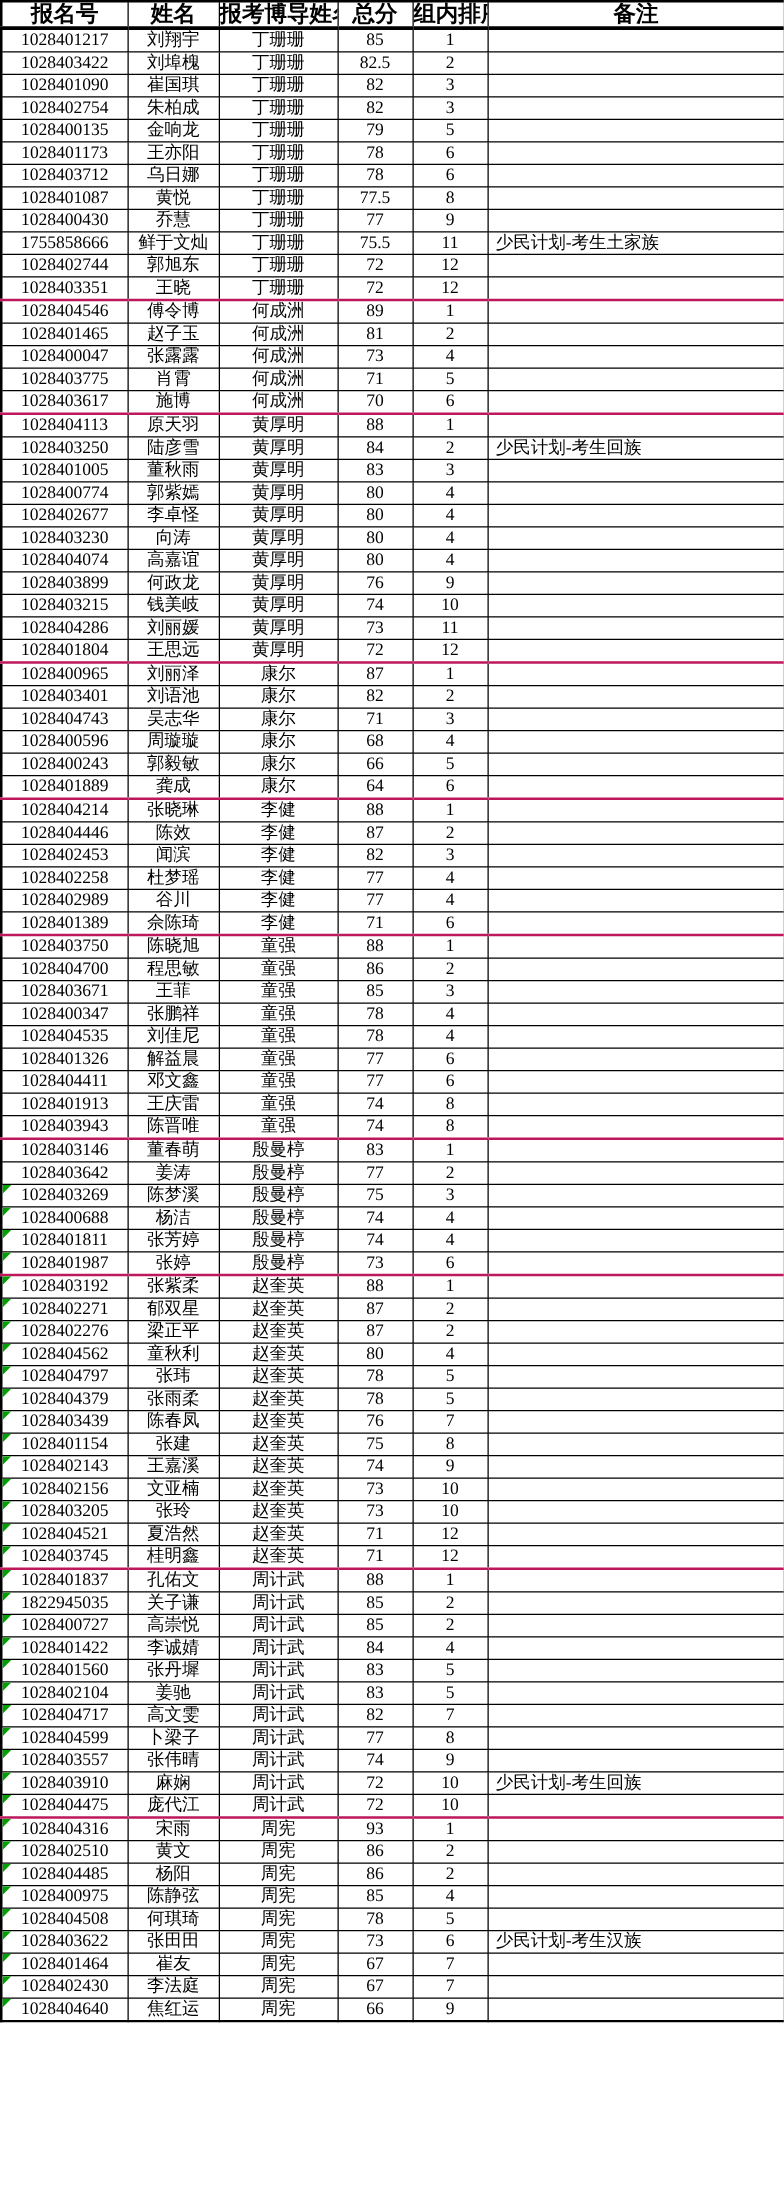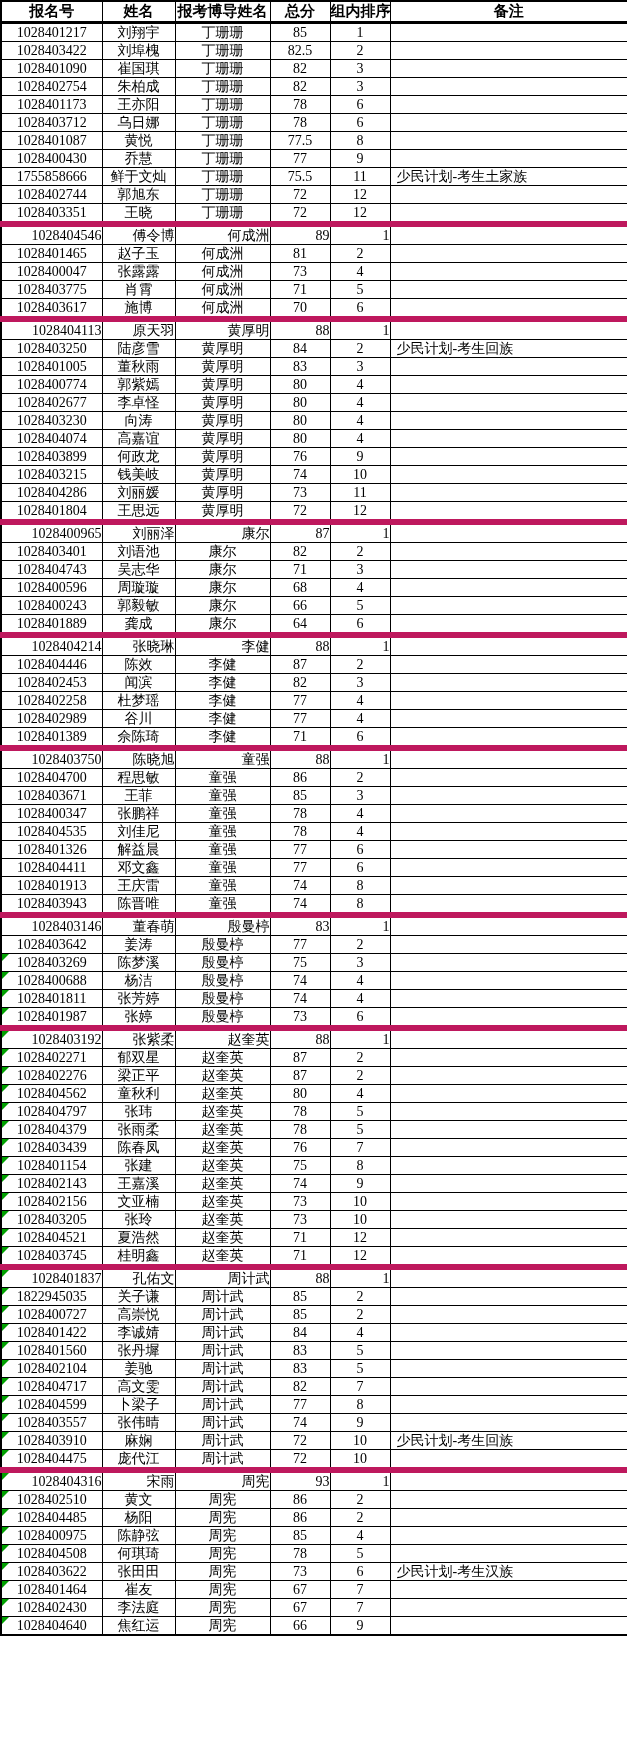--- a/index.html
+++ b/index.html
@@ -1,21 +1,21 @@
 <!DOCTYPE html>
 <html><head>
 <meta charset="utf-8">
 <style>
   html,body{margin:0;padding:0;background:#ffffff;}
   body{width:627px;font-family:"Liberation Serif","DejaVu Serif",serif;color:#000;}
   table{border-collapse:collapse;width:627px;table-layout:fixed;border:2px solid #000;}
   th,td{border:1px solid #000;padding:0;height:17px;line-height:17px;font-size:14px;
         text-align:center;white-space:nowrap;overflow:hidden;}
-  thead th{font-weight:bold;border-bottom:3px solid #000;height:19px;line-height:19px;font-size:15px;}
-  tr.group-start td{border-top:6px solid #be185d;text-align:right;}
+  thead th{font-weight:bold;border-bottom:3px solid #000;height:19px;line-height:19px;font-size:18px;}
+  tr.group-start td{border-top:2px solid #be185d;}
   td.reg{position:relative;}
   .flag{position:absolute;top:0;left:0;width:0;height:0;}
   .flag.on{border-top:7px solid #00A000;border-right:7px solid transparent;}
   td.remark{text-align:left;padding-left:6px;}
 </style>
 </head>
 <body>
 
 <table>
   <colgroup>
@@ -63,20 +63,28 @@
   </tr>
       <tr>
     <td class="reg v"><span class="flag"></span><span class="val">1028402754</span></td>
     <td class="v"><span class="val">朱柏成</span></td>
     <td class="v"><span class="val">丁珊珊</span></td>
     <td class="v"><span class="val">82</span></td>
     <td class="v"><span class="val">3</span></td>
     <td class="v remark"><span class="val"></span></td>
   </tr>
       <tr>
+    <td class="reg v"><span class="flag"></span><span class="val">1028400135</span></td>
+    <td class="v"><span class="val">金响龙</span></td>
+    <td class="v"><span class="val">丁珊珊</span></td>
+    <td class="v"><span class="val">79</span></td>
+    <td class="v"><span class="val">5</span></td>
+    <td class="v remark"><span class="val"></span></td>
+  </tr>
+      <tr>
     <td class="reg v"><span class="flag"></span><span class="val">1028401173</span></td>
     <td class="v"><span class="val">王亦阳</span></td>
     <td class="v"><span class="val">丁珊珊</span></td>
     <td class="v"><span class="val">78</span></td>
     <td class="v"><span class="val">6</span></td>
     <td class="v remark"><span class="val"></span></td>
   </tr>
       <tr>
     <td class="reg v"><span class="flag"></span><span class="val">1028403712</span></td>
     <td class="v"><span class="val">乌日娜</span></td>

